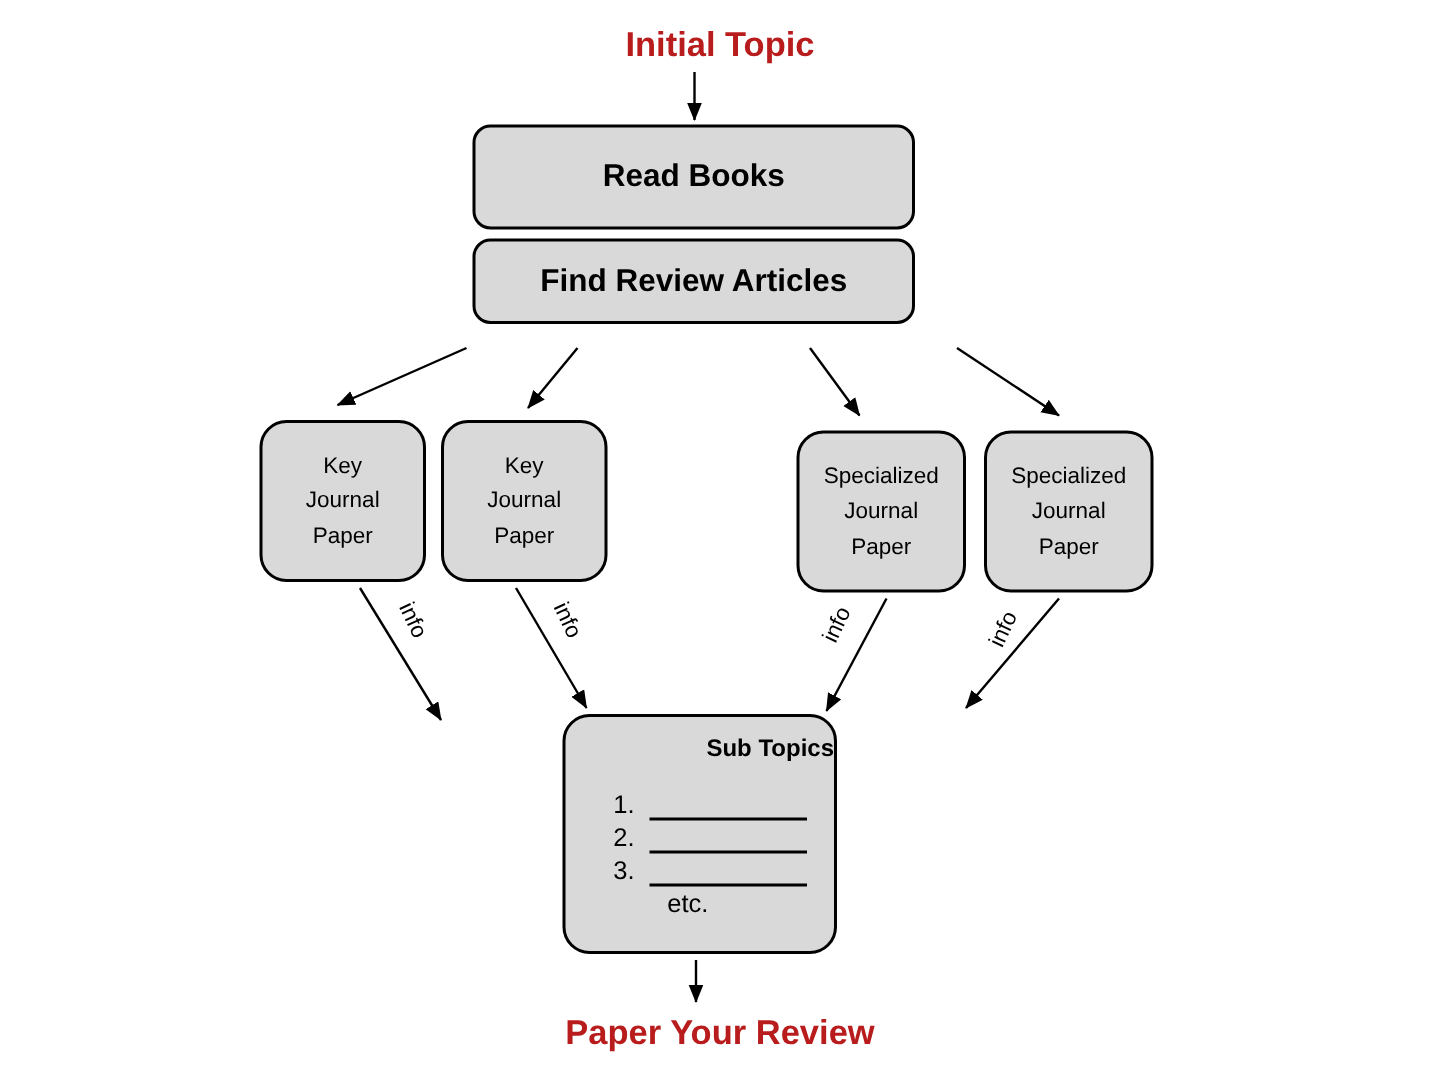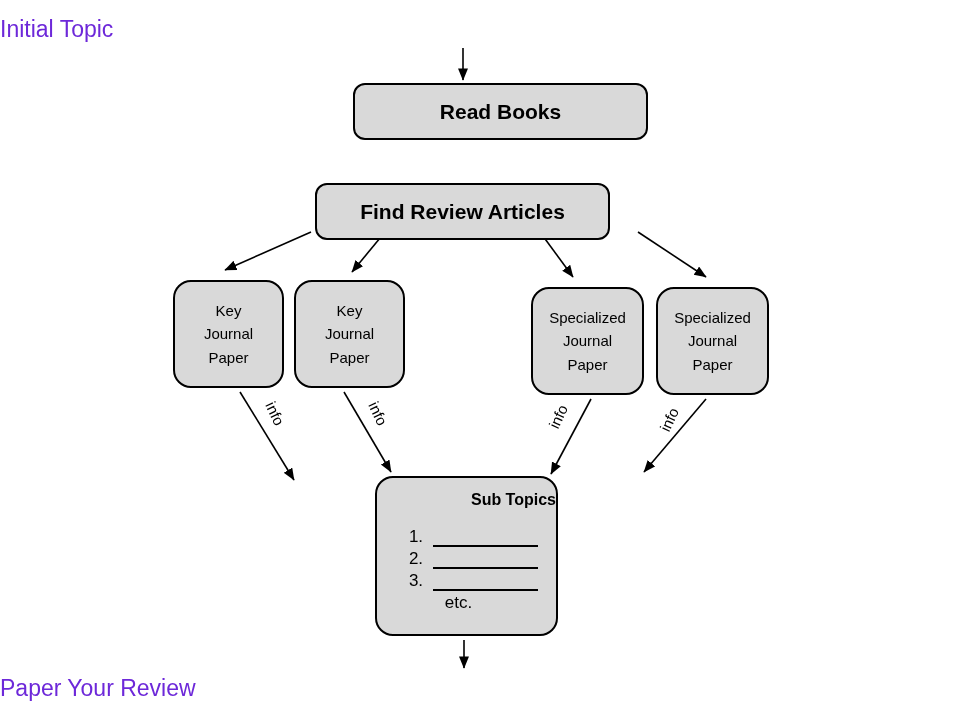--- a/index.html
+++ b/index.html
@@ -34,22 +34,23 @@
     align-items: center;
     justify-content: center;
     text-align: center;
     color: #000000;
   }
   .node-bold {
     font-weight: bold;
   }
   .plain-label {
     position: absolute;
-    color: #6d28d9;
-    font-weight: normal;
+    color: #b91c1c;
+    font-weight: bold;
+    text-align: center;
     white-space: nowrap;
   }
   .node-lines {
     line-height: 1.12;
   }
   
   #initial-topic {
     left: 0;
     top: 16px;
     width: 960px;
@@ -59,28 +60,27 @@
     left: 0;
     top: 675px;
     width: 960px;
     font-size: 23px;
   }
   
   #read-books {
     left: 315px;
     top: 83px;
     width: 295px;
-    height: 57px;
+    height: 70px;
     font-size: 21px;
     border-radius: 12px;
-    margin-left: 38px;
   }
   #find-review-articles {
     left: 315px;
-    top: 183px;
+    top: 159px;
     width: 295px;
     height: 57px;
     font-size: 21px;
     border-radius: 12px;
   }
   
   .paper-box {
     font-size: 15px;
     border-radius: 18px;
     flex-direction: column;

